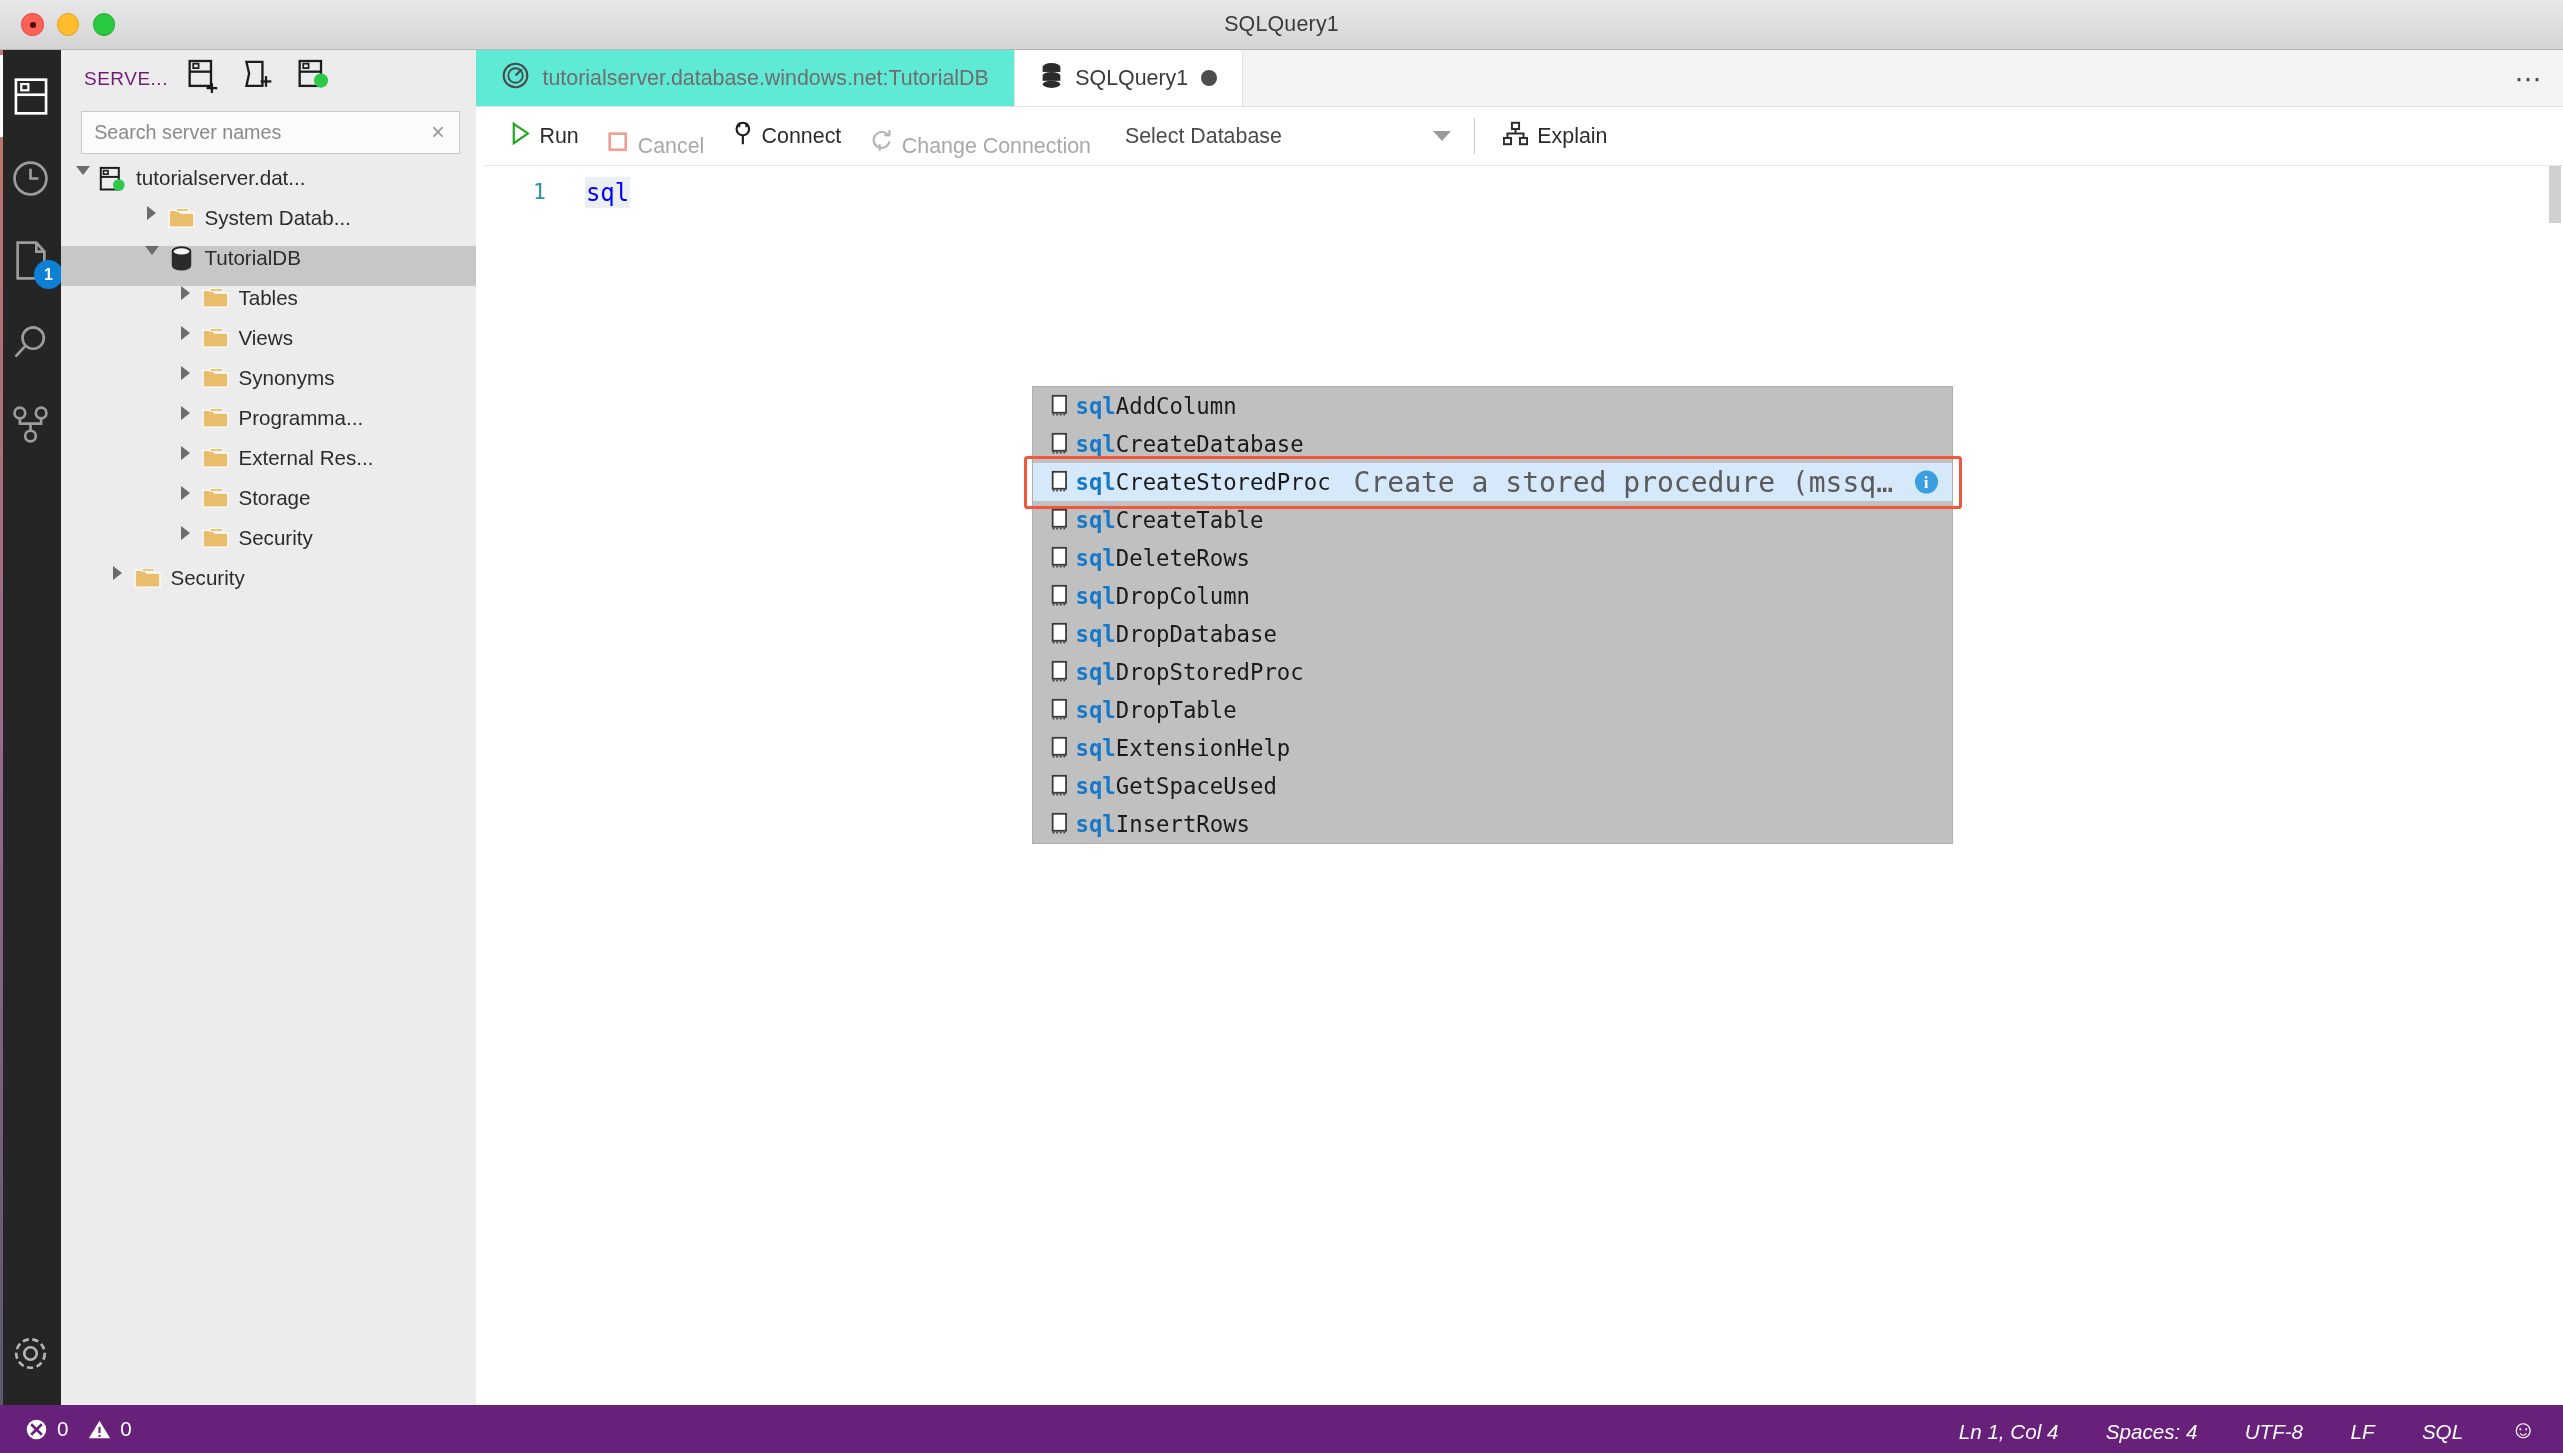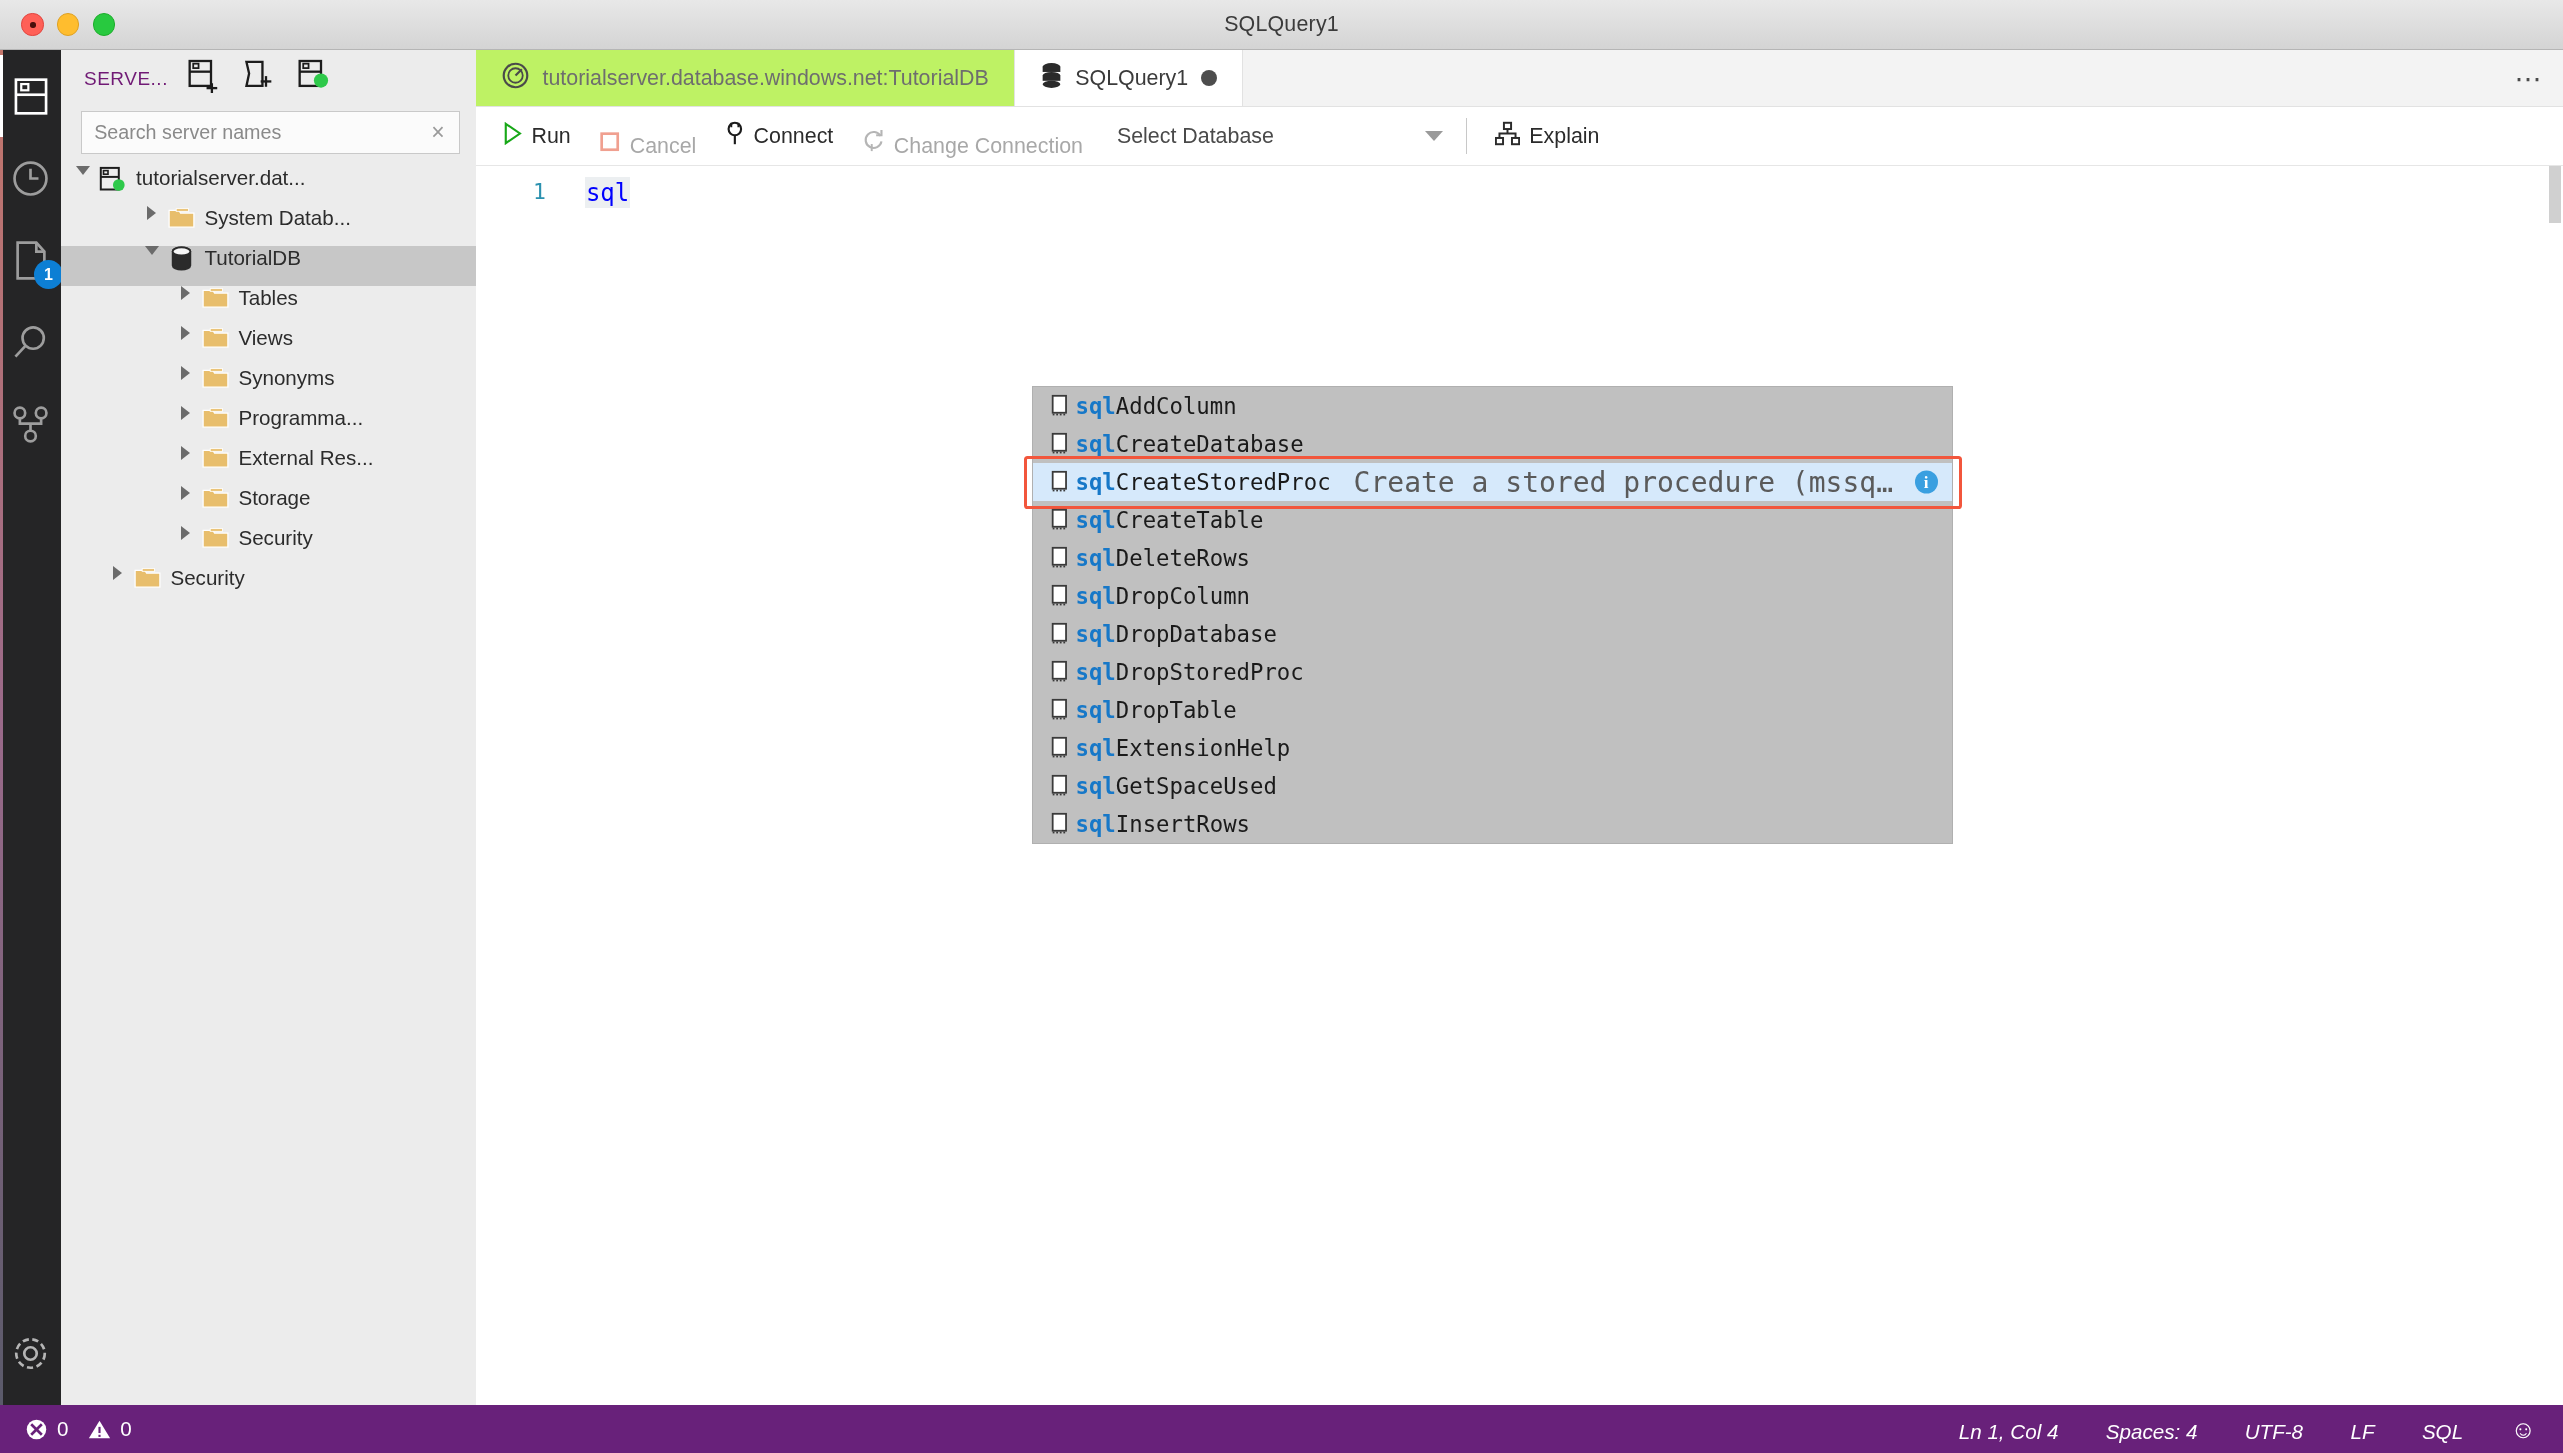--- a/index.html
+++ b/index.html
@@ -111,35 +111,35 @@
   .editorgroup {
     position: absolute; left: 476px; top: 50px; right: 0; height: 1355px;
     background: #ffffff;
   }
   .tabbar {
     height: 57px; background: #f3f3f3; display: flex; align-items: stretch;
     border-bottom: 0.9px solid #e2e2e2; position: relative;
   }
   .tab {
     display: flex; align-items: center; gap: 12.5px; padding: 0 25px;
-    font-size: 21.4px; color: #6e6e6e; background: #bef264;
+    font-size: 21.4px; color: #6e6e6e; background: #5eead4;
     border-right: 0.9px solid #e2e2e2;
     white-space: nowrap;
   }
   .tab.active { background: #ffffff; color: #3b3b3b; }
   .tab .dirty { width: 16px; height: 16px; border-radius: 50%; background: #4d4d4d; }
   .tabbar-more {
     position: absolute; right: 0; top: 0; height: 57px; width: 68px;
     display: flex; align-items: center; justify-content: center;
     font-size: 27px; color: #4a4a4a; letter-spacing: 1.8px;
   }
 
   .qtoolbar {
     height: 59px; background: #ffffff; display: flex; align-items: center;
-    padding-left: 12.5px; gap: 0; border-bottom: 0.9px solid #e6e6e6;
+    padding-left: 12.5px; gap: 0; border-bottom: 0.9px solid #e6e6e6; margin-left: 8px;
   }
   .tbtn {
     display:flex; align-items:center; gap:9px; padding: 0 14.3px; height: 45px;
     font-size: 21.4px; color: #2b2b2b; white-space: nowrap;
   }
   .tbtn.dim { color: #a8a8a8; align-items: flex-end; }
   .tsep { width:0.9px; height:36px; background:#c8c8c8; margin: 0 14.3px; }
   .tselect {
     display:flex; align-items:center; justify-content:space-between;
     margin-left: 14.3px; width: 340px; height: 45px; padding: 0 9px 0 5.4px;

